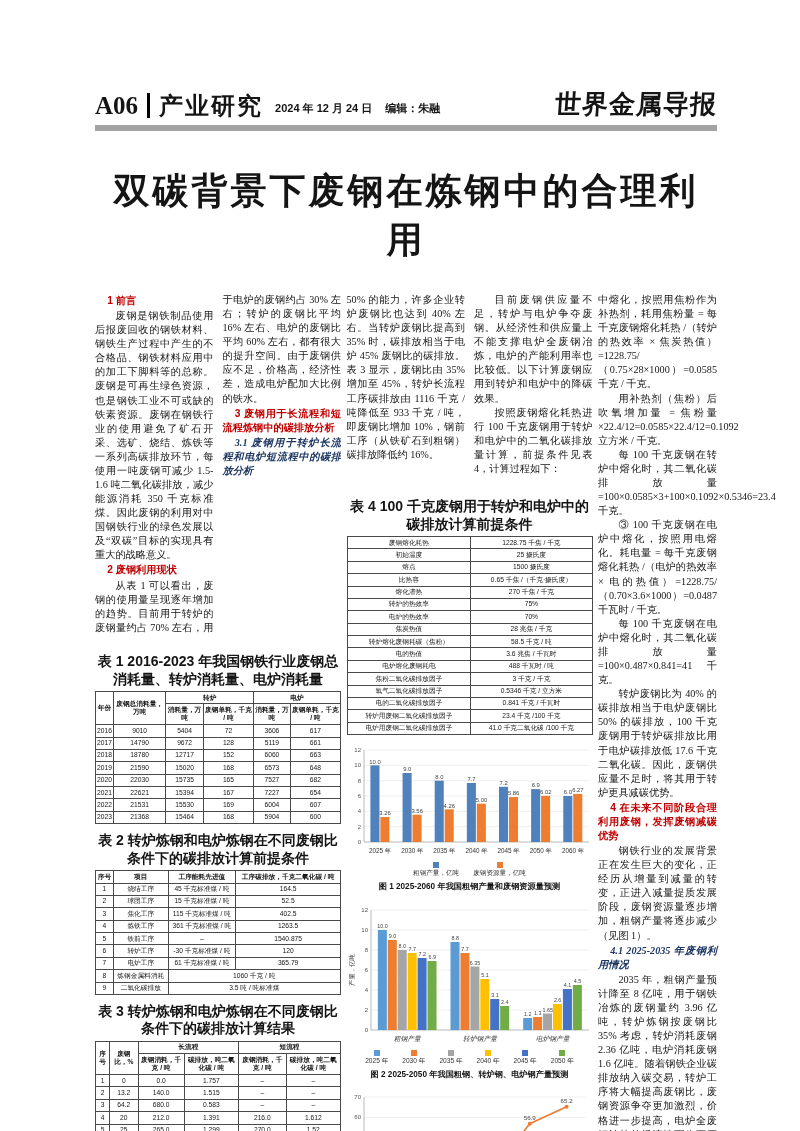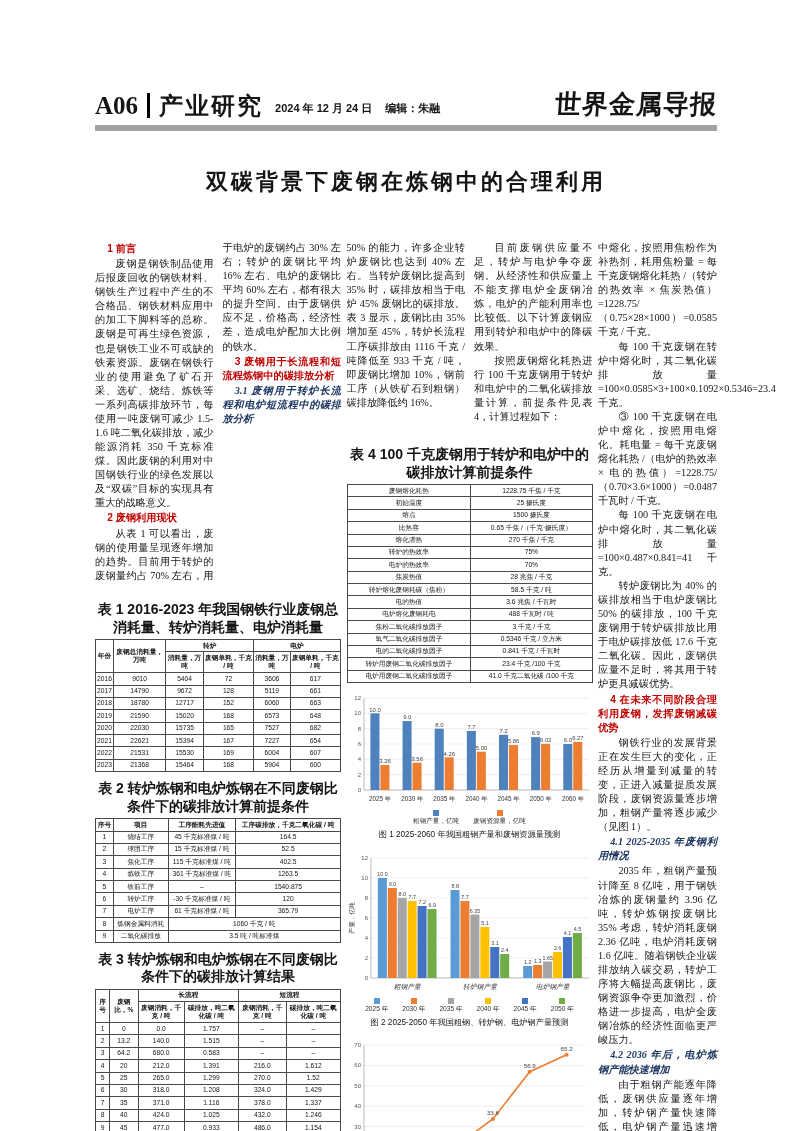--- a/index.html
+++ b/index.html
@@ -6,21 +6,21 @@
   body{width:800px;height:1131px;position:relative;font-family:"Liberation Serif","DejaVu Serif",serif;color:#151515;}
   .page{position:absolute;left:95px;top:92px;width:622px;}
   
   .hdr{display:flex;align-items:flex-end;border-bottom:6px solid #a3a3a3;padding-bottom:7px;}
   .pageno{font-size:25px;font-weight:700;line-height:1;padding-right:9px;border-right:3px solid #000;}
   .secname{font-size:24px;font-weight:900;line-height:1;padding-left:9px;font-family:"Liberation Sans","DejaVu Sans",sans-serif;letter-spacing:2px;}
   .dateline{font-size:11px;font-weight:700;font-family:"Liberation Sans","DejaVu Sans",sans-serif;margin-left:12px;padding-bottom:2px;white-space:nowrap;}
   .dateline span{margin-right:10px;}
   .masthead{margin-left:auto;font-size:26px;font-weight:900;line-height:1;transform:skewX(-4deg);letter-spacing:1px;}
   
-  .title{text-align:center;font-size:22px;font-weight:700;letter-spacing:3px;margin:36px 0 44px 0;}
+  .title{text-align:center;font-size:36px;font-weight:700;letter-spacing:3px;margin:36px 0 28px 0;}
   
   .cols{display:flex;justify-content:space-between;}
   .grp{width:246px;}
   .grp-r{width:119px;}
   .twocol{column-count:2;column-gap:9px;column-fill:auto;overflow:hidden;text-align:justify;}
   .h-left{height:352px;}
   .h-mid{height:197px;}
   p.b{margin:0;font-size:10.2px;line-height:1.38;text-indent:2em;}
   p.b.noind{text-indent:0;}
   .rh{color:#c00000;font-weight:700;font-family:"Liberation Sans","DejaVu Sans",sans-serif;font-size:10.2px;line-height:1.38;margin:1px 0;text-indent:1.2em;}
@@ -29,21 +29,21 @@
   
   .tcap{font-family:"Liberation Sans","DejaVu Sans",sans-serif;font-weight:700;font-size:14px;text-align:center;margin:8px 0 3px 0;line-height:1.25;}
   table{width:100%;border-collapse:collapse;font-family:"Liberation Sans","DejaVu Sans",sans-serif;font-size:6.7px;text-align:center;table-layout:auto;}
   th,td{border:0.8px solid #4a4a4a;padding:1.5px 1px;line-height:1.25;}
   th{font-weight:700;}
   
   .chart{margin-top:4px;}
   .legend{display:flex;justify-content:center;gap:14px;margin-top:1px;}
   .litem{display:flex;flex-direction:column;align-items:center;gap:1px;font-family:"Liberation Sans","DejaVu Sans",sans-serif;font-size:6.6px;color:#333;}
   .lmark{width:6px;height:6px;display:inline-block;}
-  .figcap{font-family:"Liberation Sans","DejaVu Sans",sans-serif;font-weight:400;font-size:8.2px;text-align:center;margin:3px 0 7px 0;}
+  .figcap{font-family:"Liberation Sans","DejaVu Sans",sans-serif;font-weight:700;font-size:8.2px;text-align:center;margin:3px 0 7px 0;}
 </style>
 </head>
 <body>
 
 <div class="page">
 
   <div class="hdr">
     <span class="pageno">A06</span>
     <span class="secname">产业研究</span>
     <span class="dateline">
@@ -631,20 +631,21 @@
             <text x="109.08333333333334" y="164" font-size="6.3" text-anchor="middle" fill="#333" font-family="Liberation Sans, DejaVu Sans, sans-serif">2035 年</text>
             <text x="145.91666666666669" y="164" font-size="6.3" text-anchor="middle" fill="#333" font-family="Liberation Sans, DejaVu Sans, sans-serif">2040 年</text>
             <text x="182.75" y="164" font-size="6.3" text-anchor="middle" fill="#333" font-family="Liberation Sans, DejaVu Sans, sans-serif">2045 年</text>
             <text x="219.58333333333334" y="164" font-size="6.3" text-anchor="middle" fill="#333" font-family="Liberation Sans, DejaVu Sans, sans-serif">2050 年</text>
           </svg></div>
 
     </div>
 
     <div class="grp-r">
       <p class="b noind">中熔化，按照用焦粉作为补热剂，耗用焦粉量 = 每千克废钢熔化耗热 /（转炉的热效率 × 焦炭热值）=1228.75/（0.75×28×1000）=0.0585 千克 / 千克。</p>
+      <p class="b">用补热剂（焦粉）后吹氧增加量 = 焦粉量 ×22.4/12=0.0585×22.4/12=0.1092 立方米 / 千克。</p>
       <p class="b">每 100 千克废钢在转炉中熔化时，其二氧化碳排放量 =100×0.0585×3+100×0.1092×0.5346=23.4 千克。</p>
       <p class="b">③ 100 千克废钢在电炉中熔化，按照用电熔化。耗电量 = 每千克废钢熔化耗热 /（电炉的热效率 × 电的热值）=1228.75/（0.70×3.6×1000）=0.0487 千瓦时 / 千克。</p>
       <p class="b">每 100 千克废钢在电炉中熔化时，其二氧化碳排放量 =100×0.487×0.841=41 千克。</p>
       <p class="b">转炉废钢比为 40% 的碳排放相当于电炉废钢比 50% 的碳排放，100 千克废钢用于转炉碳排放比用于电炉碳排放低 17.6 千克二氧化碳。因此，废钢供应量不足时，将其用于转炉更具减碳优势。</p>
       <div class="rh">4 在未来不同阶段合理利用废钢，发挥废钢减碳优势</div>
       <p class="b">钢铁行业的发展背景正在发生巨大的变化，正经历从增量到减量的转变，正进入减量提质发展阶段，废钢资源量逐步增加，粗钢产量将逐步减少（见图 1）。</p>
       <div class="sh">4.1 2025-2035 年废钢利用情况</div>
       <p class="b">2035 年，粗钢产量预计降至 8 亿吨，用于钢铁冶炼的废钢量约 3.96 亿吨，转炉炼钢按废钢比 35% 考虑，转炉消耗废钢 2.36 亿吨，电炉消耗废钢 1.6 亿吨。随着钢铁企业碳排放纳入碳交易，转炉工序将大幅提高废钢比，废钢资源争夺更加激烈，价格进一步提高，电炉全废钢冶炼的经济性面临更严峻压力。</p>
       <div class="sh">4.2 2036 年后，电炉炼钢产能快速增加</div>
       <p class="b">由于粗钢产能逐年降低，废钢供应量逐年增加，转炉钢产量快速降低，电炉钢产量迅速增加。2036 年之后，电炉也将进入快速建设期，以满足充分利用废钢资源的需求（见图 2）。</p>

